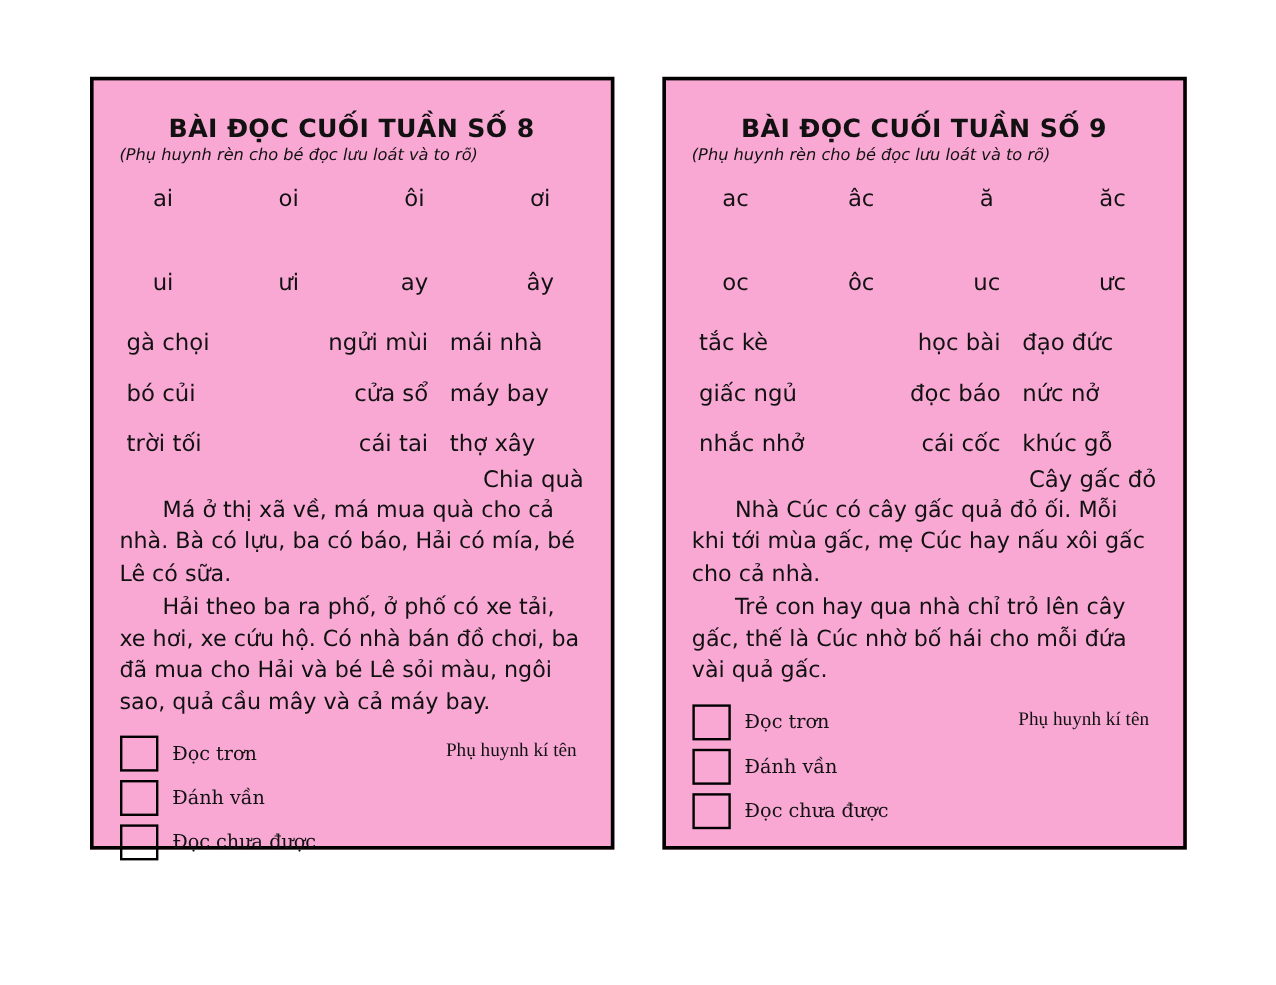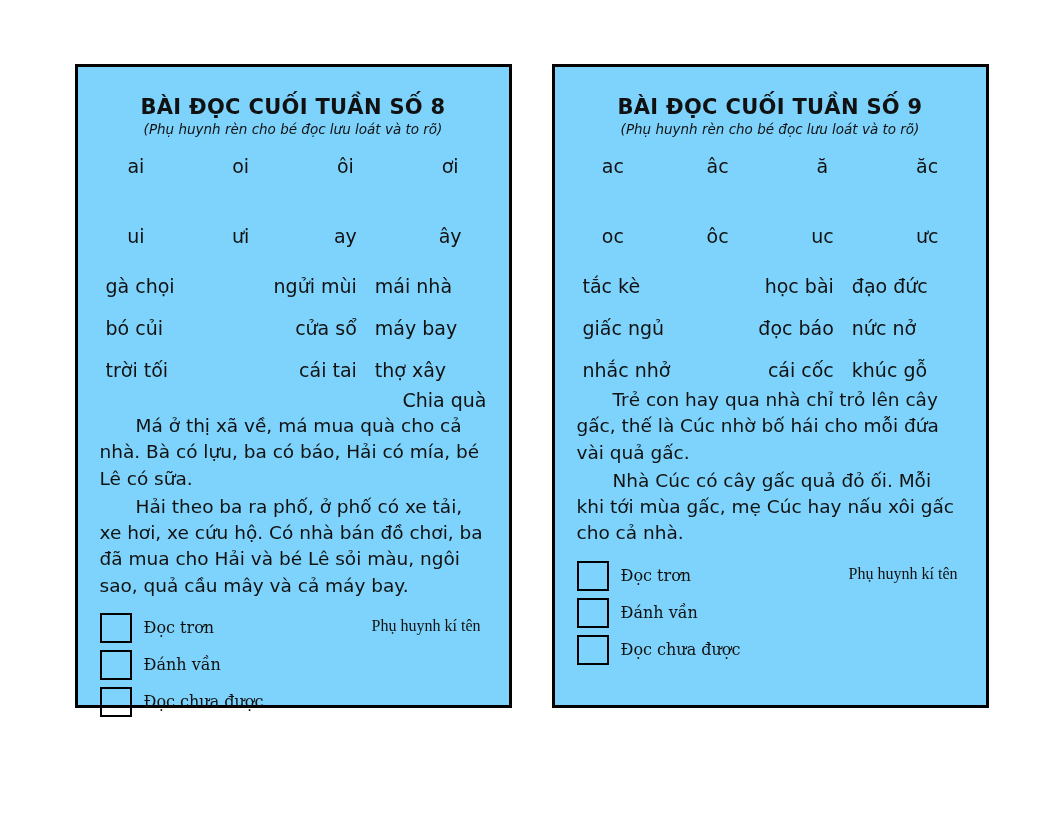--- a/index.html
+++ b/index.html
@@ -30,34 +30,33 @@
     gap: 40px;
     padding-top: 64px;
     box-sizing: border-box;
   }
   .card {
     width: 437px;
     height: 644px;
     border: 3px solid #000;
     box-sizing: border-box;
     padding: 16px 22px 10px 22px;
-    background: #7dd3fc;
+    background: #f9a8d4;
     position: relative;
   }
   .card-title {
     text-align: center;
     font-weight: bold;
     font-size: 21px;
     letter-spacing: 0.3px;
     margin-top: 12px;
     margin-bottom: 2px;
     font-family: "DejaVu Sans", sans-serif;
   }
   .card-subtitle {
-    text-align: center;
     font-size: 13.5px;
     font-style: italic;
     margin-bottom: 16px;
     font-family: "DejaVu Sans", sans-serif;
   }
   .rhyme-grid {
     display: grid;
     grid-template-columns: repeat(4, 1fr);
     row-gap: 7px;
     font-size: 19px;
@@ -196,22 +195,23 @@
         <div class="word-cell col2">học bài</div>
         <div class="word-cell col3">đạo đức</div>
         <div class="word-cell col1">giấc ngủ</div>
         <div class="word-cell col2">đọc báo</div>
         <div class="word-cell col3">nức nở</div>
         <div class="word-cell col1">nhắc nhở</div>
         <div class="word-cell col2">cái cốc</div>
         <div class="word-cell col3">khúc gỗ</div>
       </div>
 
+      <div class="story-title">Cây gấc đỏ</div>
+      <p class="story-par">Nhà Cúc có cây gấc quả đỏ ối. Mỗi khi tới mùa gấc, mẹ Cúc hay nấu xôi gấc cho cả nhà.</p>
       <p class="story-par">Trẻ con hay qua nhà chỉ trỏ lên cây gấc, thế là Cúc nhờ bố hái cho mỗi đứa vài quả gấc.</p>
-      <p class="story-par">Nhà Cúc có cây gấc quả đỏ ối. Mỗi khi tới mùa gấc, mẹ Cúc hay nấu xôi gấc cho cả nhà.</p>
 
       <div class="checks">
         <div class="sign-label">Phụ huynh kí tên</div>
         <div class="check-row">
           <div class="check-box"></div>
           <div class="check-label">Đọc trơn</div>
         </div>
         <div class="check-row">
           <div class="check-box"></div>
           <div class="check-label">Đánh vần</div>

